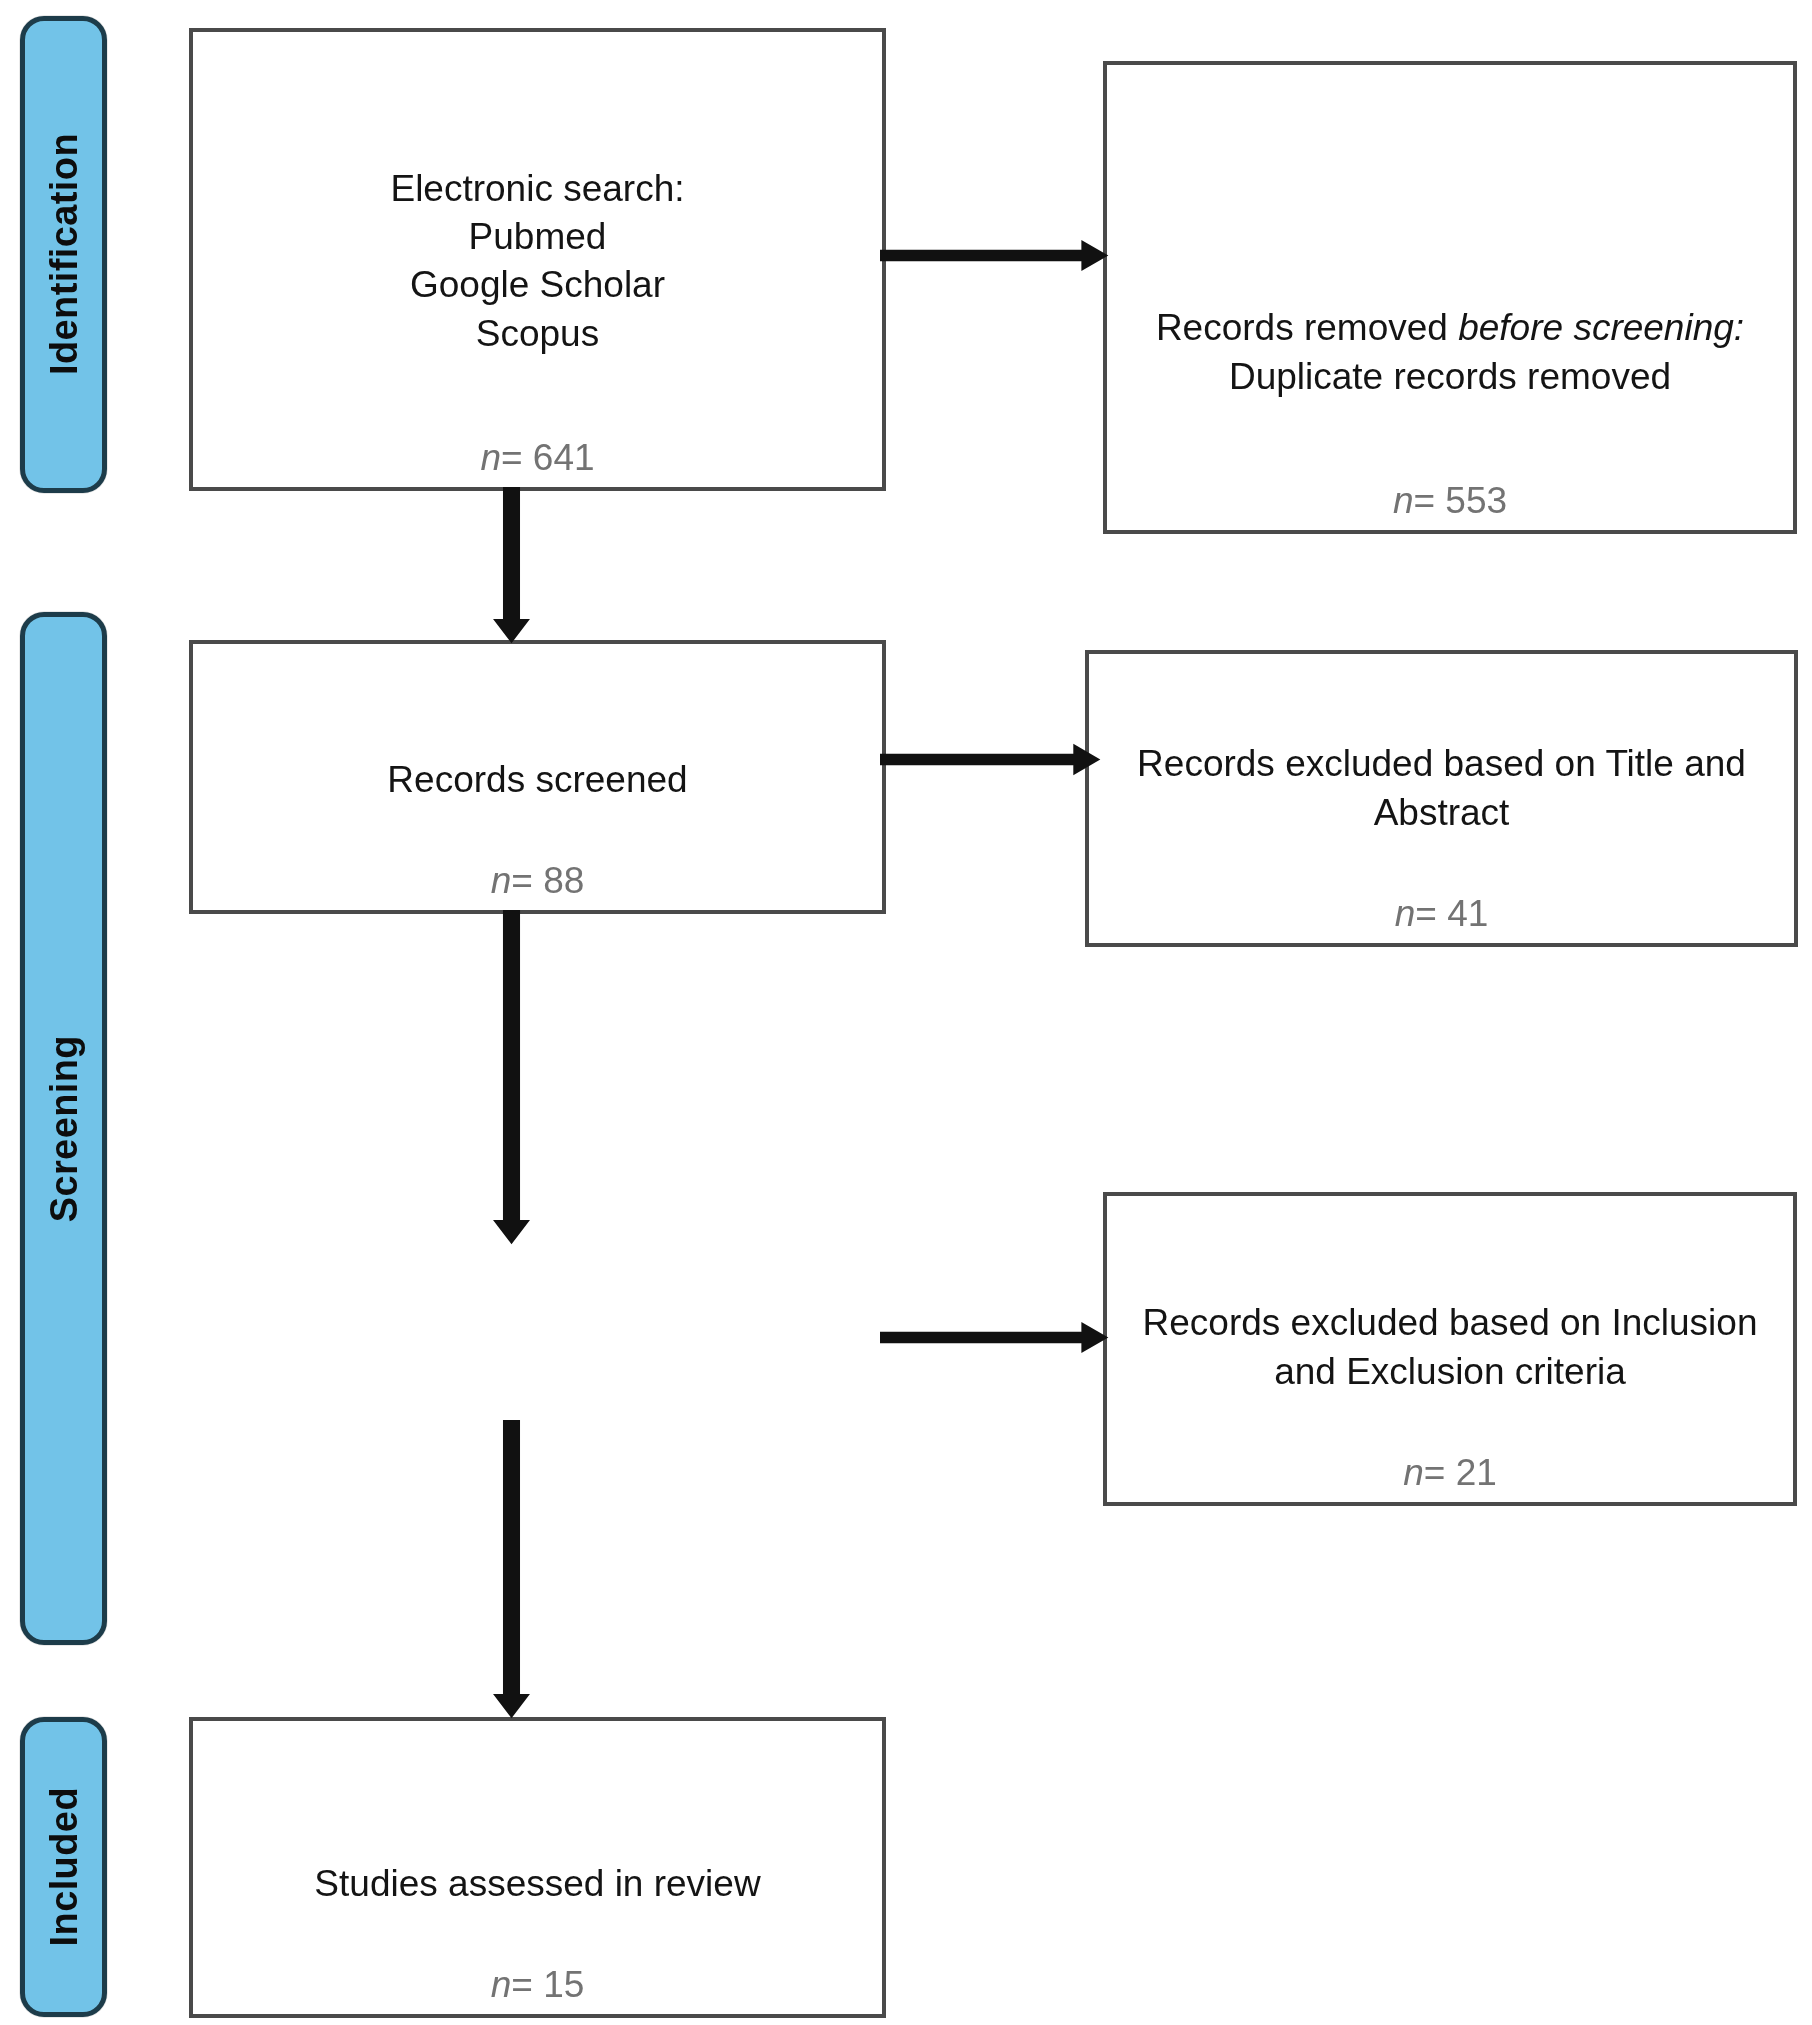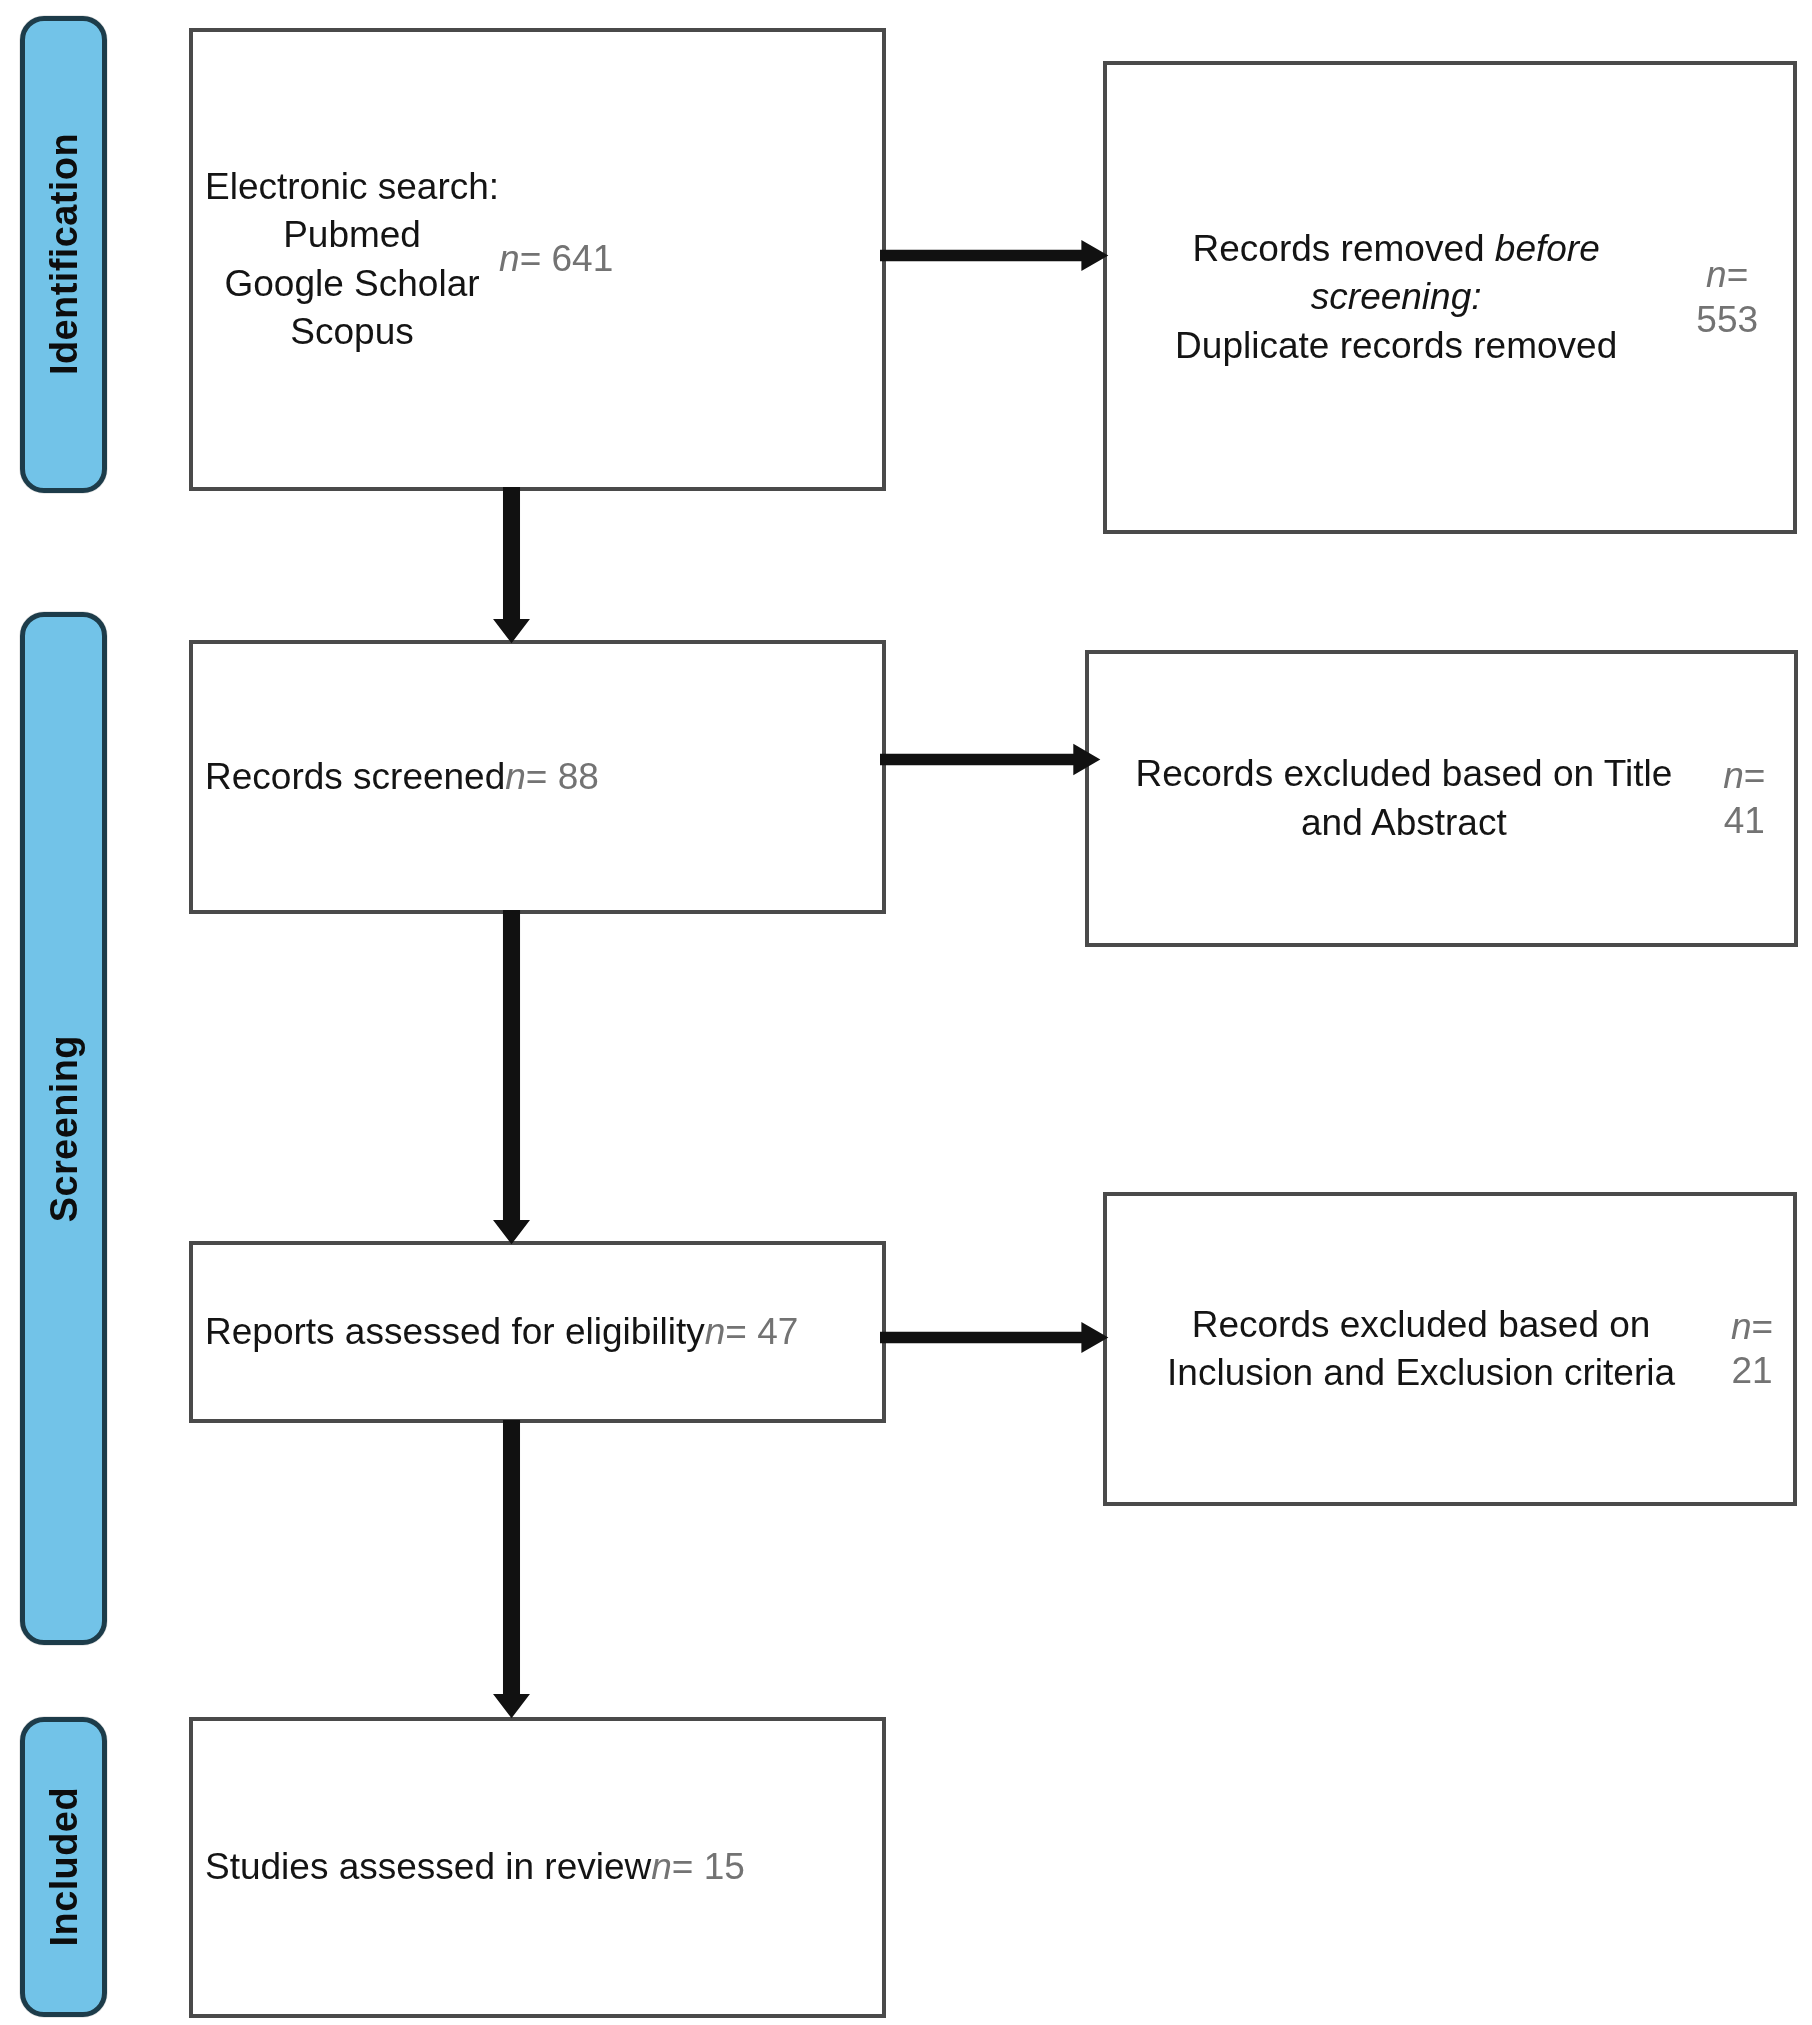--- a/index.html
+++ b/index.html
@@ -48,25 +48,25 @@
   #bar-screening      { top: 612px;  height: 1033px; }
   #bar-included       { top: 1717px; height: 300px; }
 
   
   .flow-box {
     position: absolute;
     background: #ffffff;
     border: 4.3px solid #4a4a4a;
     box-sizing: border-box;
     display: flex;
-    flex-direction: row;
+    flex-direction: column;
     align-items: center;
-    justify-content: flex-start;
+    justify-content: flex-end;
     text-align: center;
-    padding: 7px 12px;
+    padding: 7px 21px;
   }
   .flow-box .box-text {
     font-size: 37px;
     line-height: 1.30;
     color: #141414;
     white-space: pre-line;
   }
   .flow-box .box-n {
     font-size: 37px;
     color: #737373;
@@ -131,25 +131,20 @@
     <div class="gap-md"></div>
     <div class="box-n"><span class="n-italic">n</span><span>= </span><span>88</span></div>
   </div>
 
   <div class="flow-box" id="box-excluded-title">
     <div class="box-text">Records excluded based on Title and Abstract</div>
     <div class="gap-md"></div>
     <div class="box-n"><span class="n-italic">n</span><span>= </span><span>41</span></div>
   </div>
 
-  <div class="flow-box" id="box-reports-assessed">
-    <div class="box-text">Reports assessed for eligibility</div>
-    <div class="gap-sm"></div>
-    <div class="box-n"><span class="n-italic">n</span><span>= </span><span>47</span></div>
-  </div>
 
   <div class="flow-box" id="box-excluded-criteria">
     <div class="box-text">Records excluded based on Inclusion and Exclusion criteria</div>
     <div class="gap-md"></div>
     <div class="box-n"><span class="n-italic">n</span><span>= </span><span>21</span></div>
   </div>
 
   <div class="flow-box" id="box-studies-included">
     <div class="box-text">Studies assessed in review</div>
     <div class="gap-md"></div>

